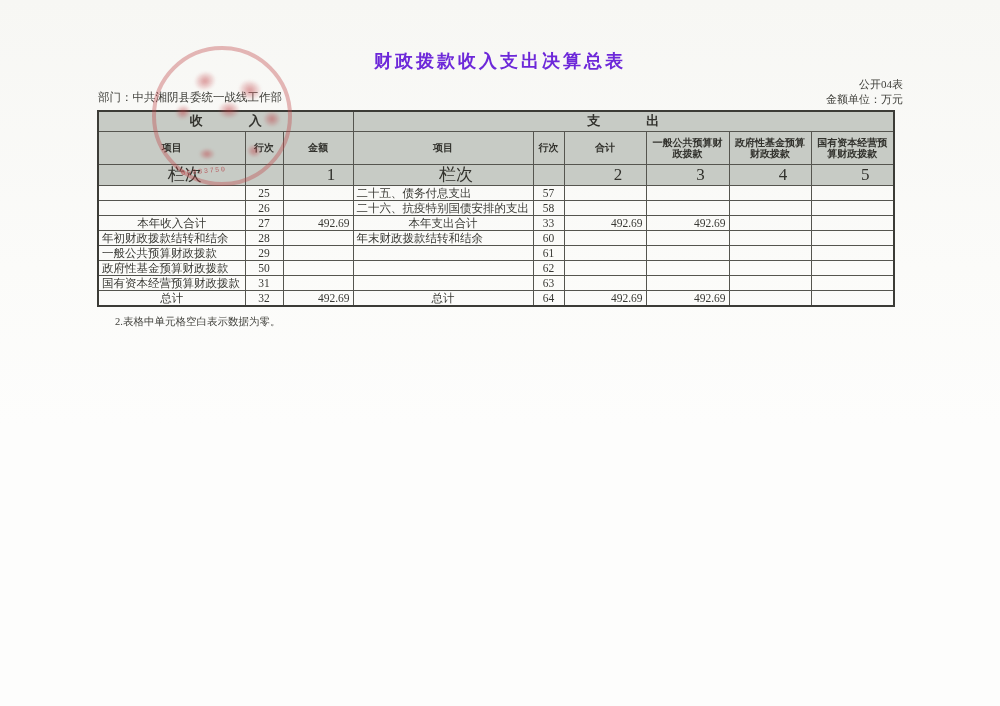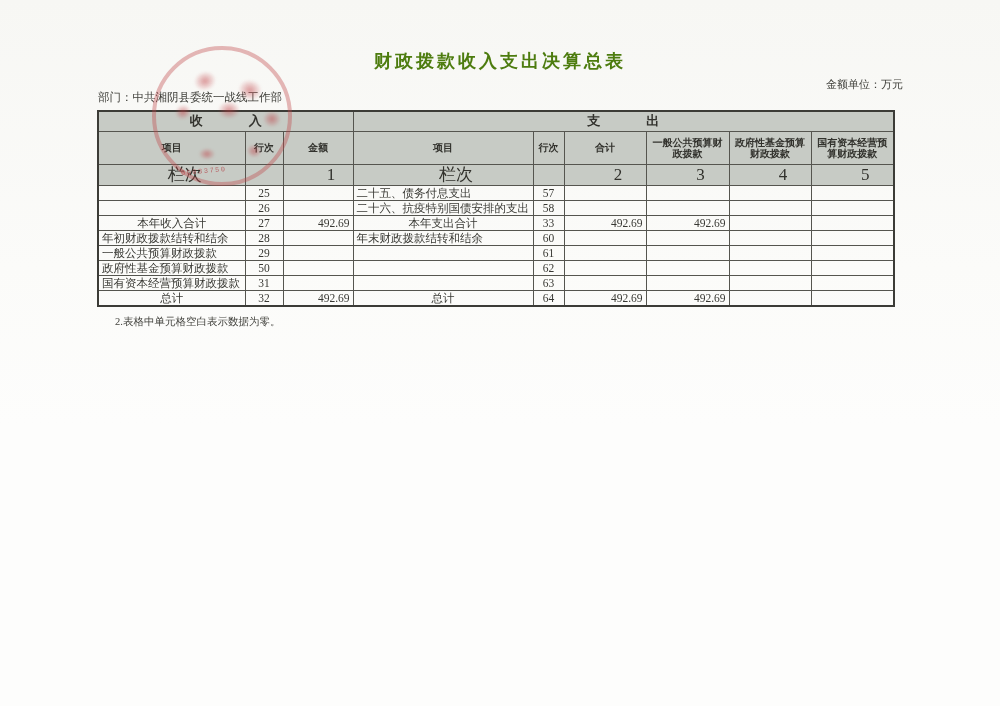--- a/index.html
+++ b/index.html
@@ -12,21 +12,21 @@
   body{
     width:1000px;height:706px;position:relative;overflow:hidden;
     background:#fcfcfa;
     font-family:"Liberation Serif", serif;
     color:var(--text-col);
   }
   .sheet{position:absolute;inset:0;
     background:linear-gradient(180deg,#f7f7f4 0%,#fbfbf9 38%,#fdfdfc 60%);}
   .page-title{
     position:absolute;top:49px;left:0;width:1000px;text-align:center;
-    font-size:18px;font-weight:700;letter-spacing:3px;color:#4d7c0f;
+    font-size:18px;font-weight:700;letter-spacing:3px;color:#6d28d9;
   }
   .dept-line{position:absolute;left:98px;top:90px;font-size:11.5px;color:#3e3e39;}
   .meta-block{
     position:absolute;left:97px;top:77px;width:806px;text-align:right;
     font-size:11px;line-height:15px;color:#3e3e39;
   }
   .doc-table{position:absolute;left:97px;top:110px;width:796px;}
   table{border-collapse:collapse;table-layout:fixed;width:796px;}
   th,td{
     border:1px solid var(--border-col);
@@ -73,20 +73,21 @@
   }
 </style>
 </head>
 <body>
 
 <div class="sheet"></div>
 
 <div class="page-title">财政拨款收入支出决算总表</div>
 
 <div class="meta-block">
+  <div>公开04表</div>
   <div>金额单位：万元</div>
 </div>
 
 <div class="dept-line">部门：中共湘阴县委统一战线工作部</div>
 
 <div class="doc-table">
   <table>
     <colgroup>
       <col style="width:147px">
         <col style="width:38px">

